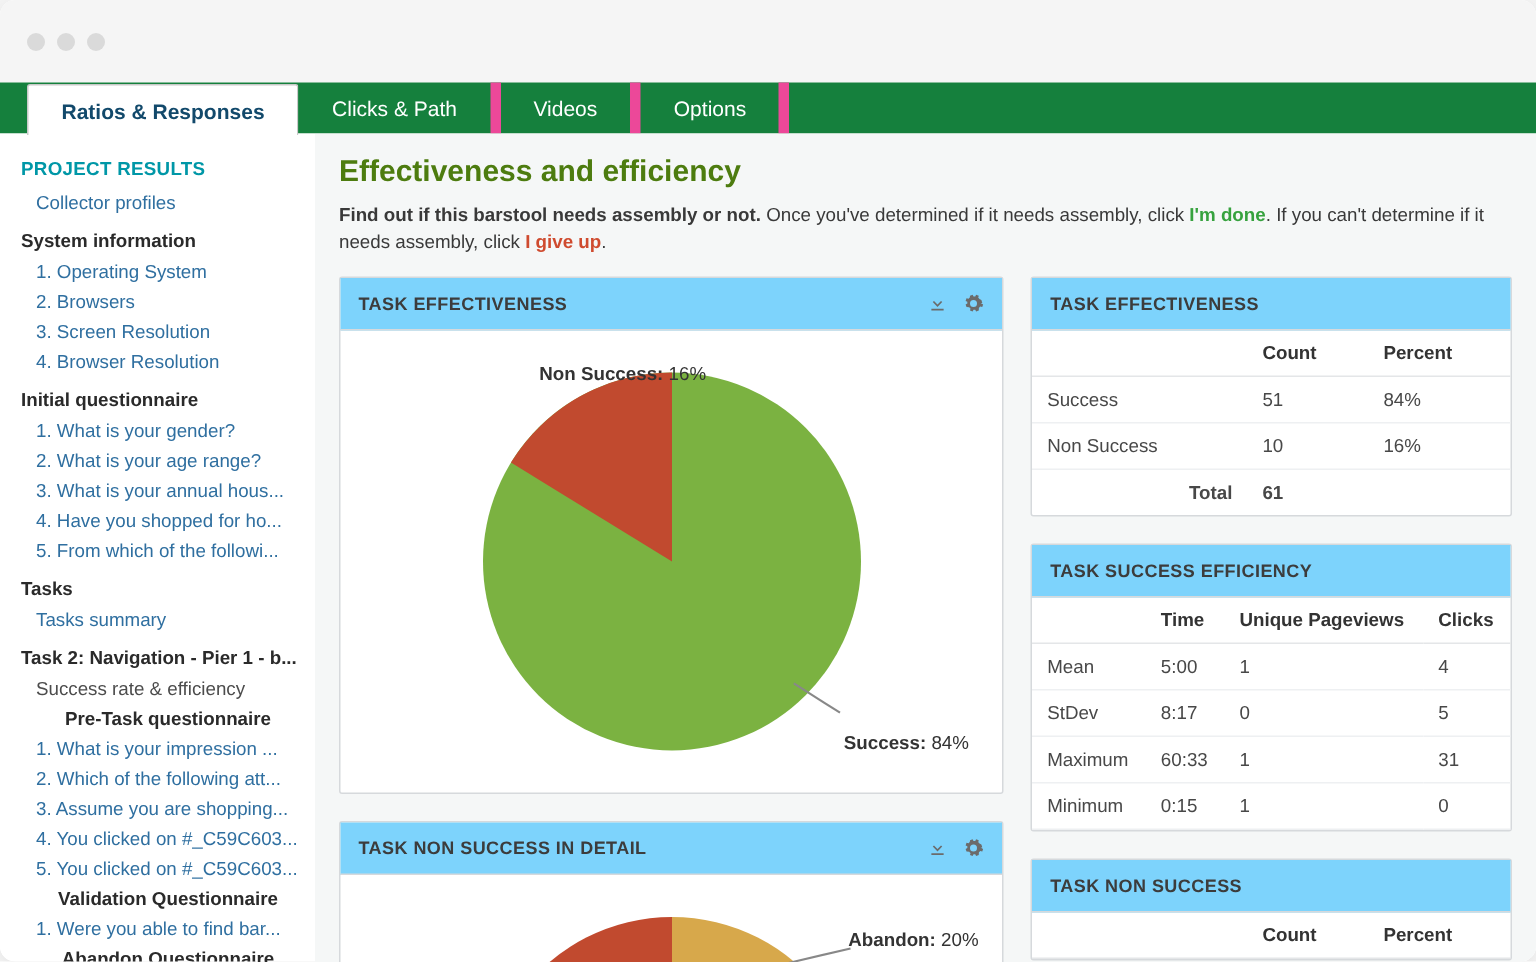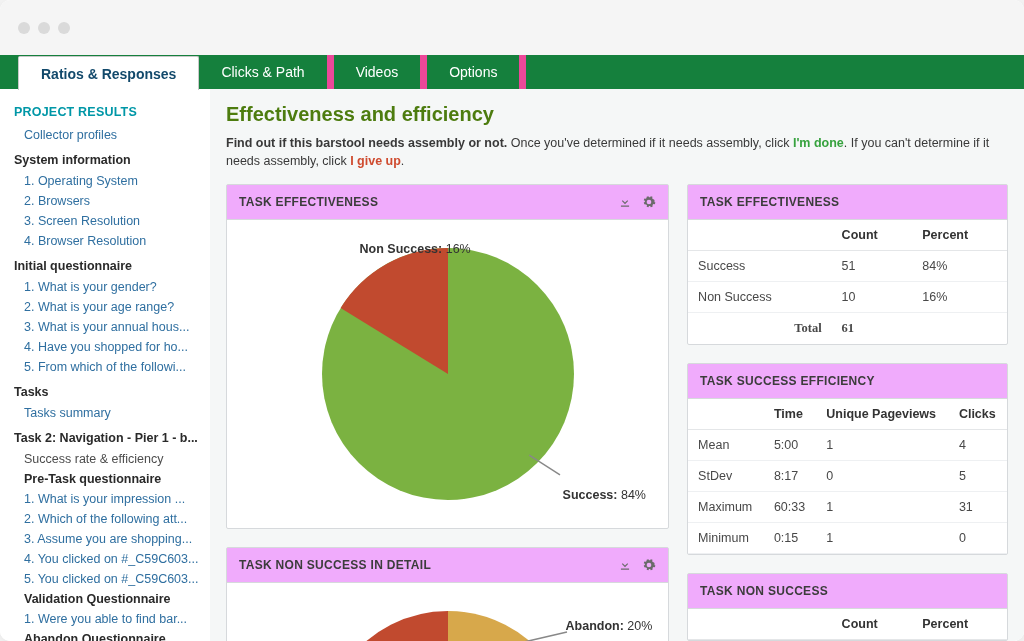--- a/index.html
+++ b/index.html
@@ -9,41 +9,41 @@
   .browser-dot { width: 12px; height: 12px; border-radius: 50%; background: #dadada; }
   .tabs-bar { background: #15803d; display: flex; padding-left: 18px; height: 34px; }
   .tab { color: #fff; padding: 0 22px; display: flex; align-items: center; font-size: 14px; cursor: pointer; border-right: 7px solid #ec4899; }
   .tab.active { background: #fff; color: #12496b; font-weight: 700; border: 1px solid #c9c9c9; border-bottom: none; position: relative; top: 1px; border-radius: 2px 2px 0 0; }
   .content-wrap { flex: 1; display: flex; overflow: hidden; background: #fff; }
   .sidebar { width: 210px; padding: 12px 10px 12px 14px; overflow-y: auto; font-size: 12.5px; color: #369; }
   .sidebar .heading { color: #0097a7; font-weight: 700; font-size: 12.5px; margin: 4px 0 6px; letter-spacing: .2px; }
   .sidebar .section { color: #2a2a2a; font-weight: 700; margin: 8px 0 4px; font-size: 12.5px; }
   .sidebar .item { color: #2f6fa0; padding: 3px 0 3px 10px; cursor: pointer; white-space: nowrap; overflow: hidden; text-overflow: ellipsis; }
   .sidebar .subitem { color: #4c4c4c; padding: 3px 0 3px 10px; cursor: pointer; white-space: nowrap; overflow: hidden; text-overflow: ellipsis; }
-  .sidebar .subitem.bold { font-weight: 700; color: #2a2a2a; }
+  .sidebar .subitem.bold { font-weight: 700; color: #2a2a2a; text-align: center; }
   .main { flex: 1; background: #f5f7f7; padding: 14px 16px; overflow-y: auto; }
   .page-title { color: #4d7c0f; font-size: 20px; font-weight: 600; margin-bottom: 8px; }
   .intro { font-size: 12.5px; color: #393939; margin-bottom: 14px; line-height: 1.45; }
   .intro b.green { color: #36a23e; font-weight: 700; }
   .intro b.red { color: #cf4b2f; font-weight: 700; }
   .columns { display: flex; gap: 18px; align-items: flex-start; }
   .col-left { flex: 1 1 58%; display: flex; flex-direction: column; gap: 18px; }
   .col-right { flex: 1 1 42%; display: flex; flex-direction: column; gap: 18px; }
   .panel { background: #fff; border: 1px solid #d6d9dc; border-radius: 2px; }
-  .panel-header { background: #f0abfc; border-bottom: 1px solid #d6d9dc; padding: 10px 12px; display: flex; align-items: center; justify-content: space-between; font-weight: 700; color: #3c3c3c; font-size: 12px; letter-spacing: .3px; }
+  .panel-header { background: #7dd3fc; border-bottom: 1px solid #d6d9dc; padding: 10px 12px; display: flex; align-items: center; justify-content: space-between; font-weight: 700; color: #3c3c3c; font-size: 12px; letter-spacing: .3px; }
   .panel-header .actions { display: flex; gap: 10px; color: #6b6b6b; }
   .icon { width: 14px; height: 14px; display: inline-block; }
   .panel-body { padding: 14px; }
   .pie-wrap { position: relative; width: 280px; height: 280px; margin: 0 auto; }
   .pie-label { position: absolute; font-size: 12.5px; color: #333; white-space: nowrap; }
   .pie-label b { font-weight: 700; }
   table.data { width: 100%; border-collapse: collapse; font-size: 12.5px; }
   table.data th { text-align: left; font-weight: 700; padding: 8px 10px; border-bottom: 1px solid #e4e6e8; color: #333; }
   table.data td { padding: 8px 10px; border-bottom: 1px solid #eef0f2; color: #484848; }
-  table.data tr.total td { font-weight: 700; border-bottom: none; font-family: Liberation Serif, serif; }
+  table.data tr.total td { font-weight: 700; border-bottom: none; }
   table.data tr.total td:first-child { text-align: right; }
   .pie2-wrap { position: relative; width: 280px; height: 100px; margin: 0 auto; }
 </style>
 </head>
 <body>
 
 <div class="browser-frame">
   <div class="browser-chrome">
     <div class="browser-dot"></div>
     <div class="browser-dot"></div>

